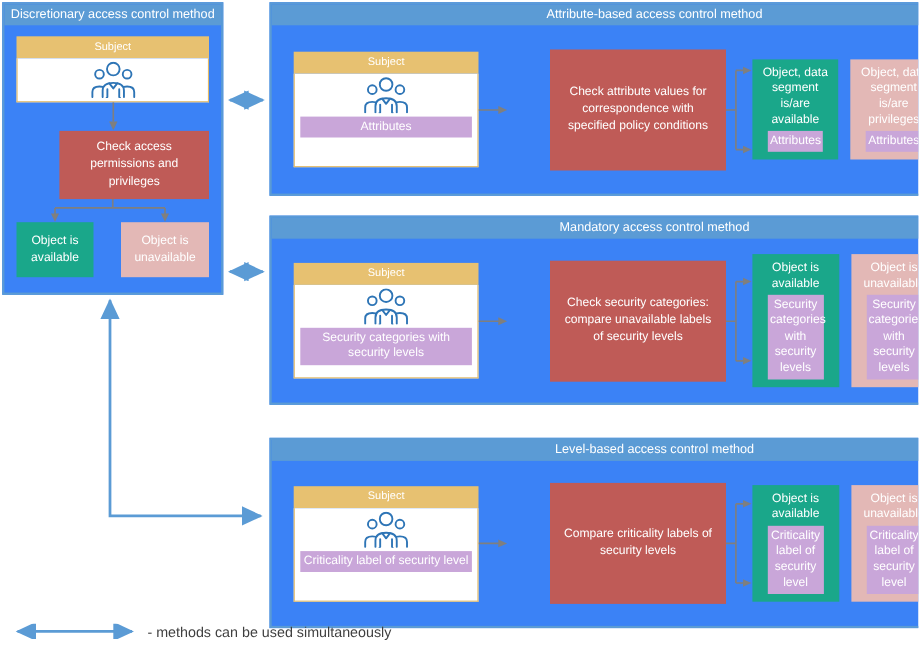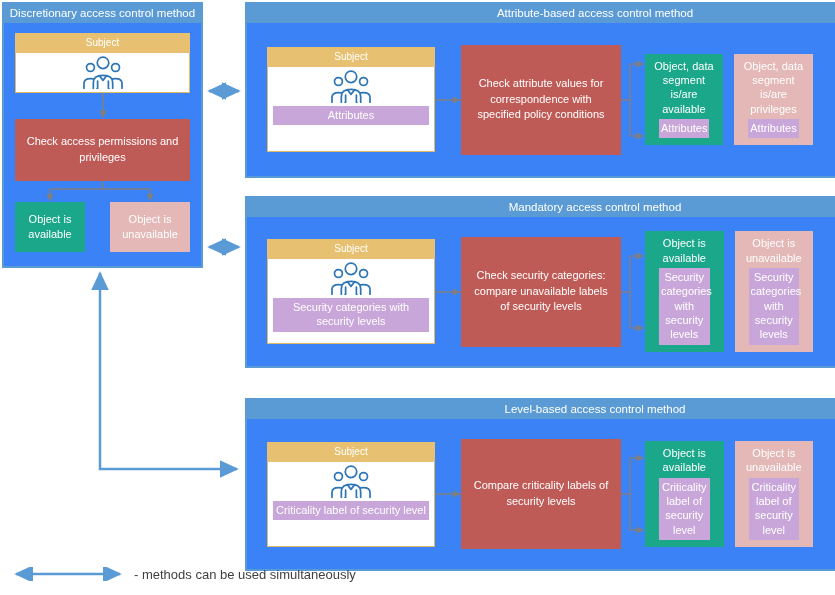--- a/index.html
+++ b/index.html
@@ -10,21 +10,21 @@
   .panel-hd{background:#5B9BD5;color:#fff;font-size:11.5px;height:19px;line-height:19px;
             text-align:center;white-space:nowrap;overflow:hidden;}
   
   #left-panel{left:2px;top:2px;width:201px;height:266px;}
   .lp-body{padding:10px 11px 0;}
   .subject-hd{height:20px;line-height:20px;background:#E7C171;color:#fff;font-size:10px;text-align:center;}
   .subject-bd{border:1px solid #E2BA66;border-top:none;background:#fff;box-sizing:border-box;}
   #left-panel .subject-bd{height:40px;display:flex;align-items:center;justify-content:center;}
   .gray-svg{display:block;margin:0 auto;}
   .process{background:#BF5B57;color:#fff;font-size:11px;text-align:center;line-height:1.45;
-           display:flex;align-items:center;justify-content:center;padding:0 8px;box-sizing:border-box;}
+           display:flex;align-items:center;justify-content:center;padding:0 8px;box-sizing:border-box;margin-left:39px;}
   #left-panel .process{height:62px;}
   .lp-outcomes{display:flex;justify-content:space-between;}
   .lp-outcome{height:50px;display:flex;align-items:center;justify-content:center;
               color:#fff;font-size:11px;text-align:center;line-height:1.4;}
   .lp-outcome.ok{background:#1AA78A;width:70px;}
   .lp-outcome.no{background:#E3B8B6;width:80px;}
   
   .rpanel{left:245px;width:700px;}
   #panel-attr{top:2px;height:176px;}
   #panel-mand{top:196px;height:172px;}

